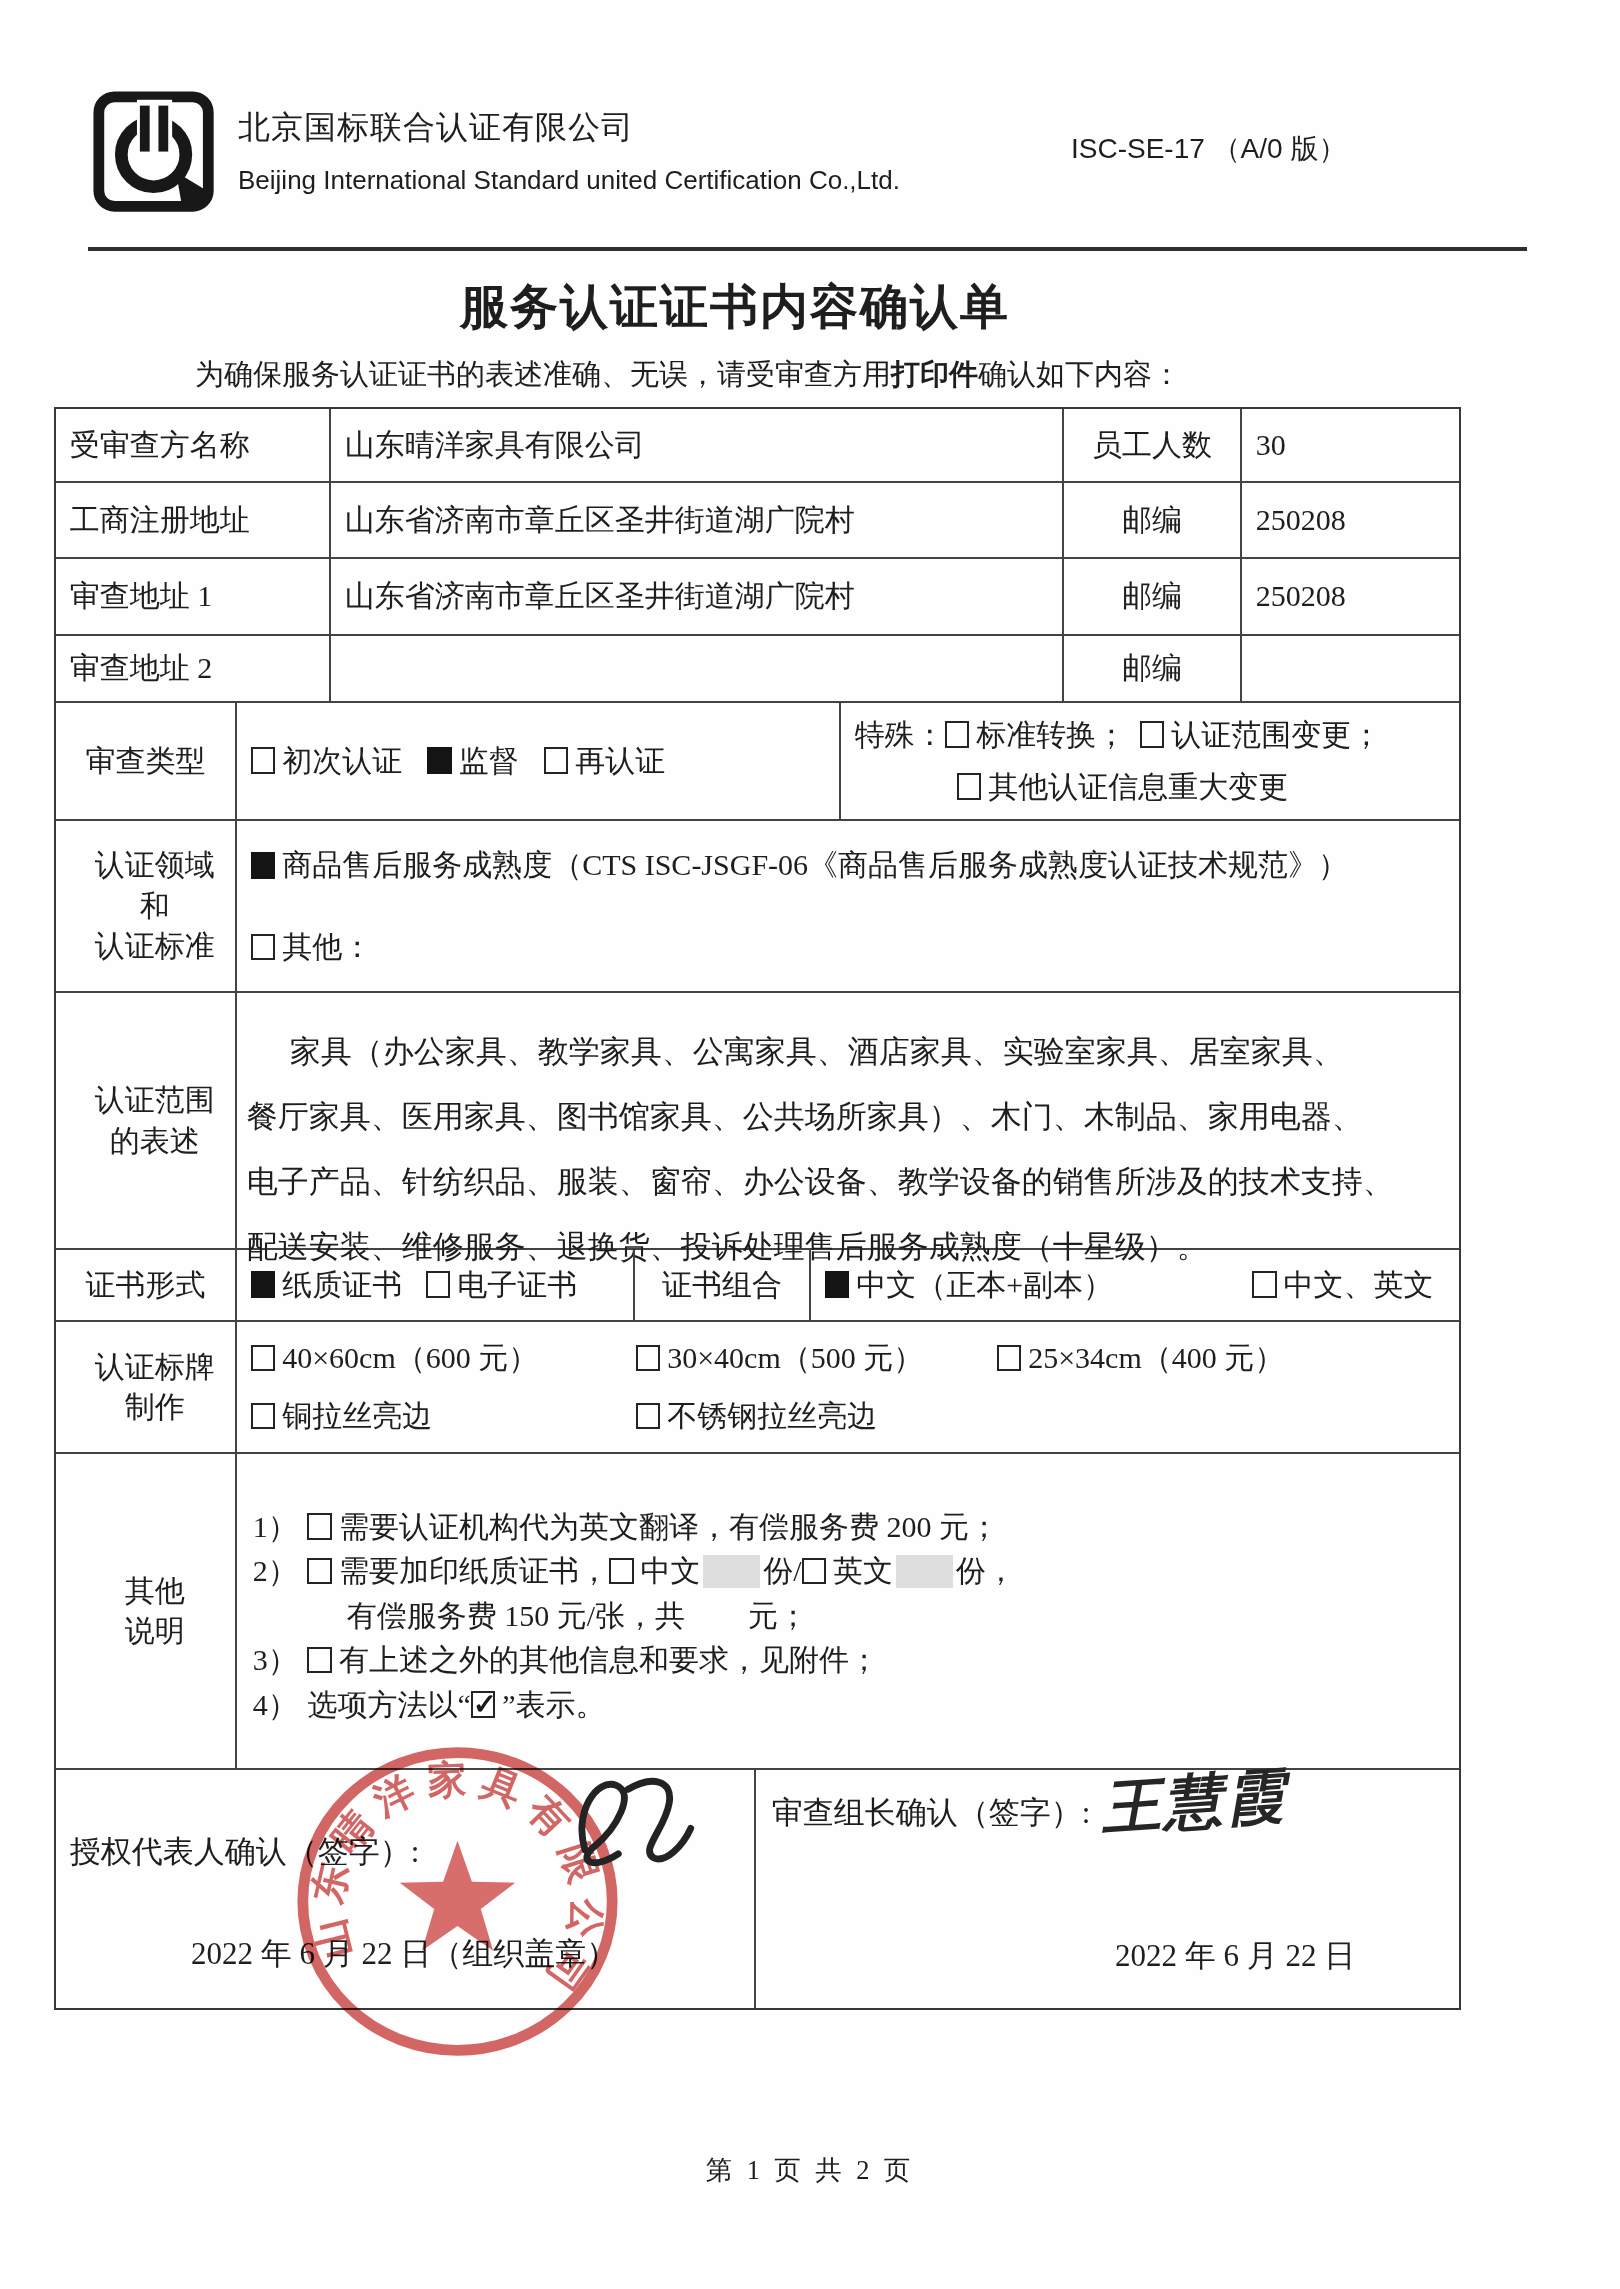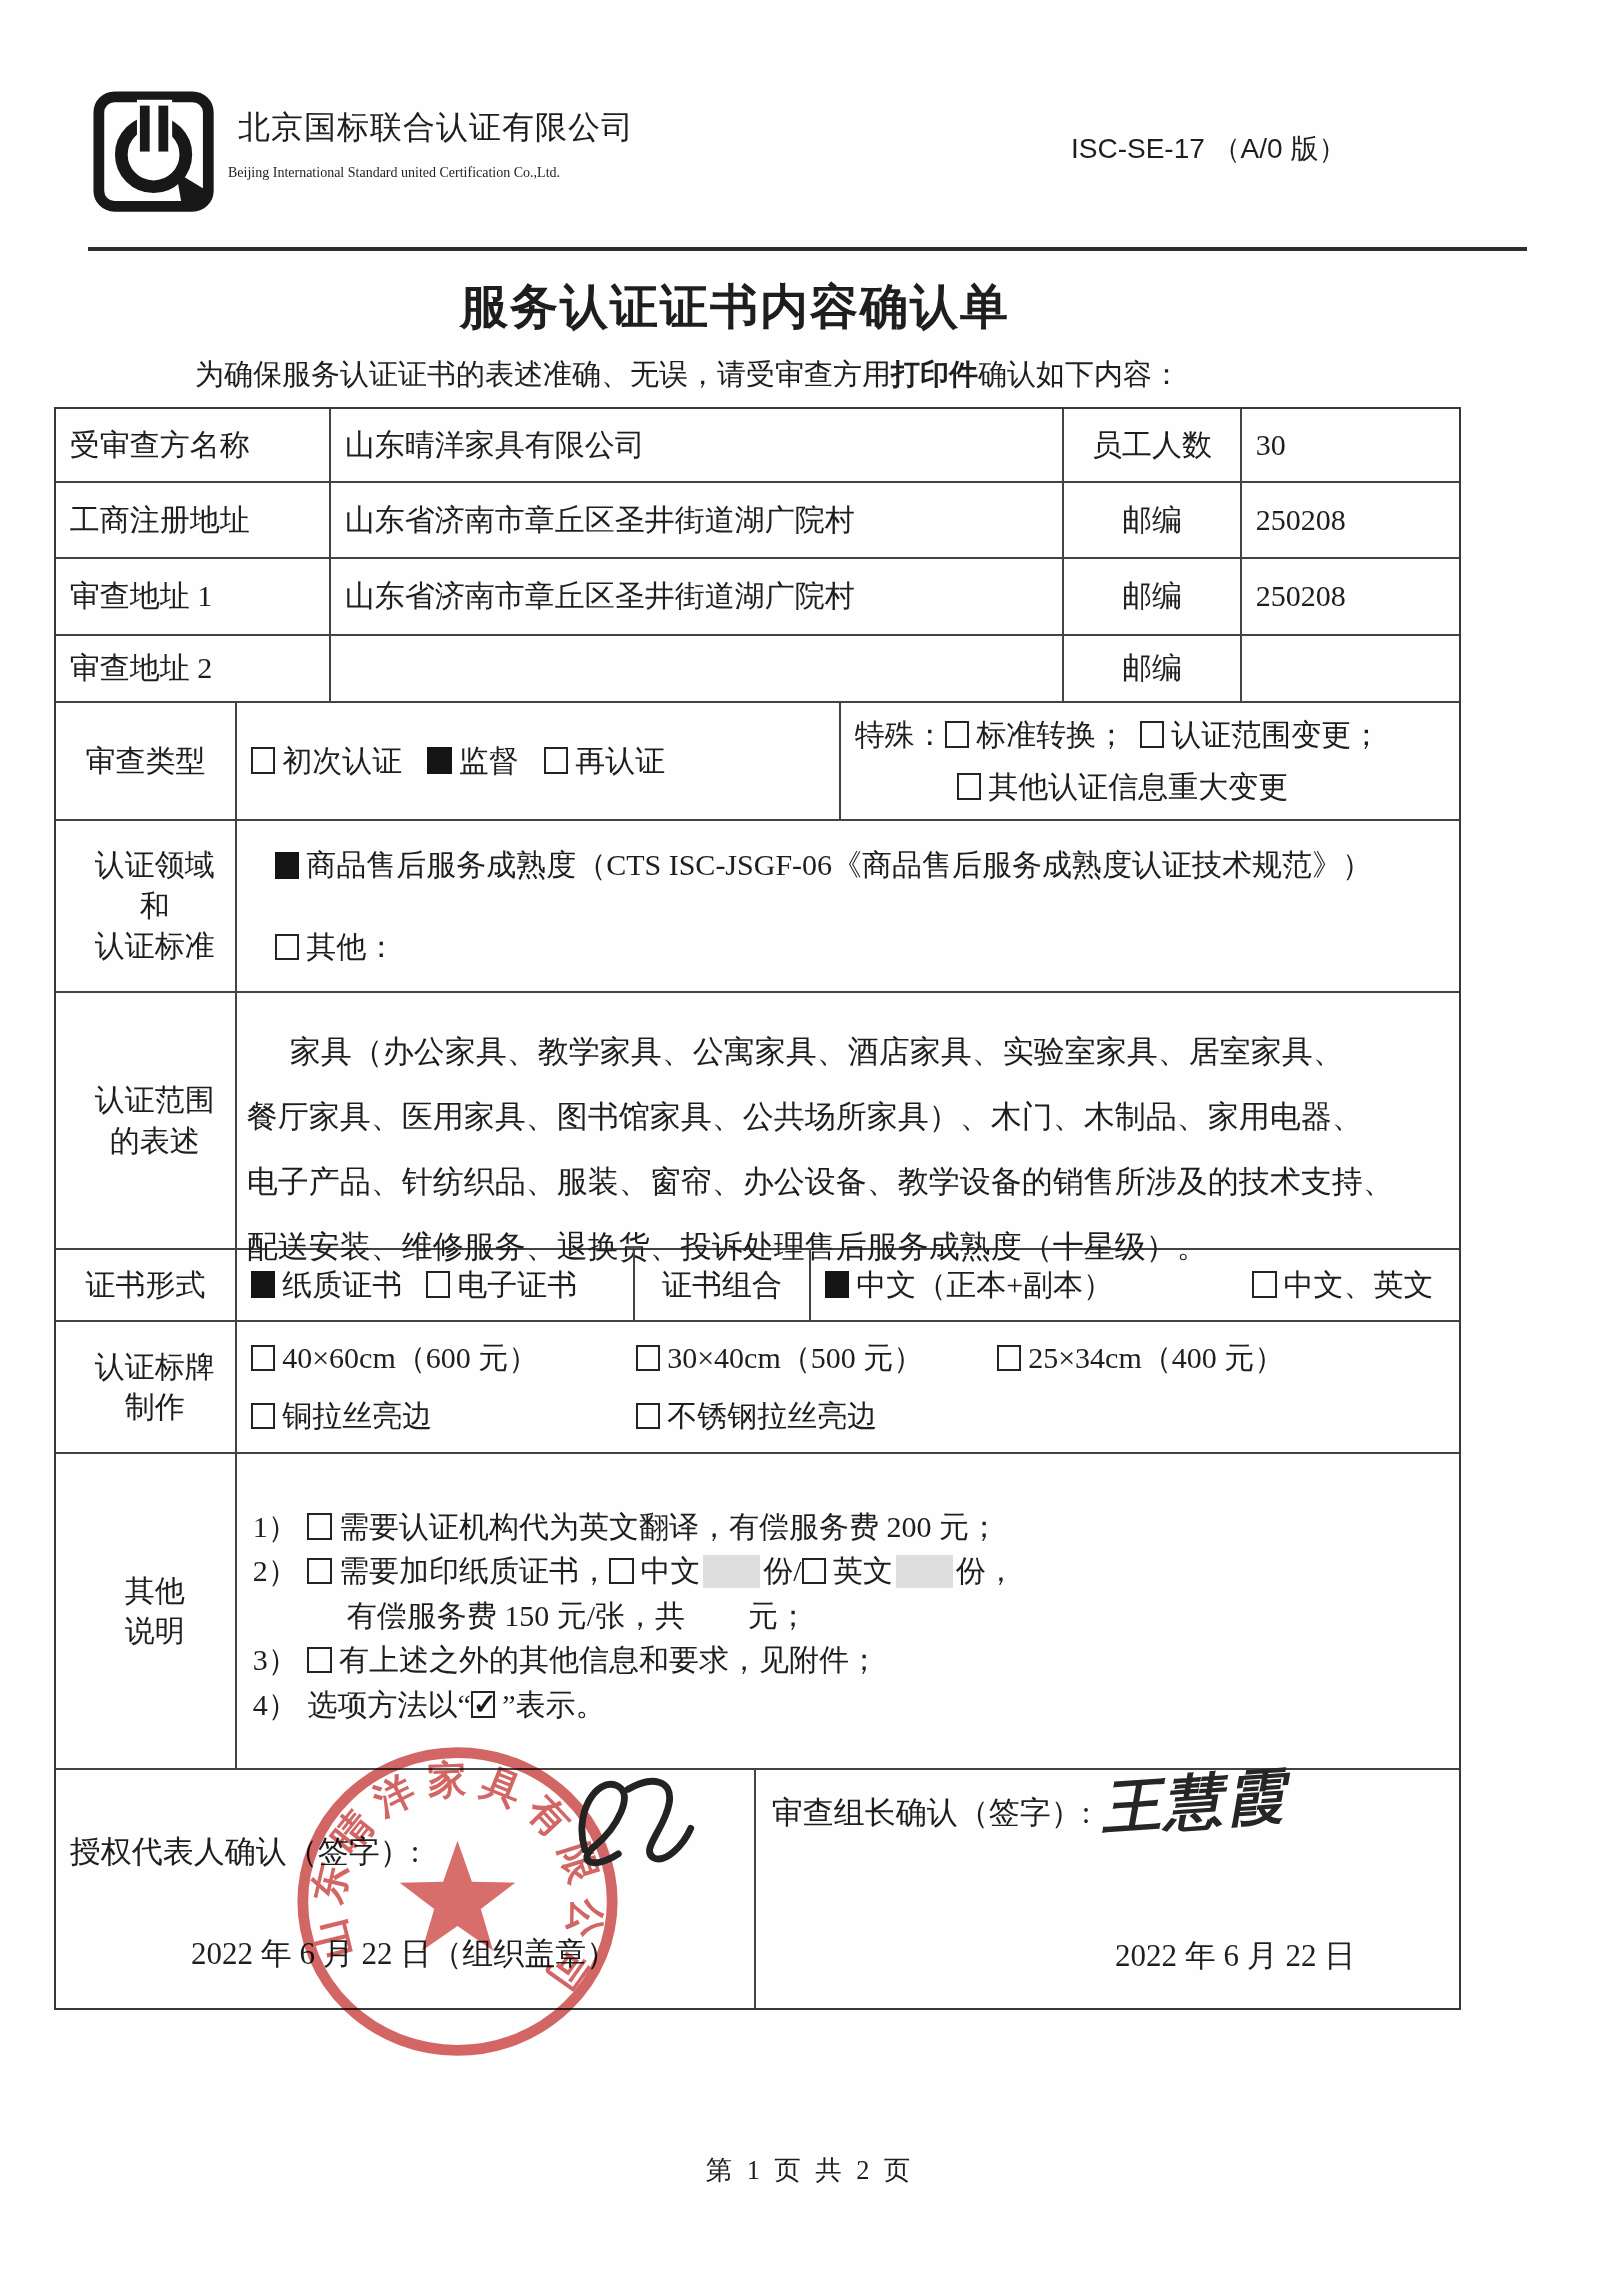--- a/index.html
+++ b/index.html
@@ -2,21 +2,21 @@
 <html><head>
 <meta charset="utf-8">
 <style>
   html,body{margin:0;padding:0;background:#e8e8e8;}
   .page{position:relative;width:1620px;height:2290px;background:#fefefe;margin:0 auto;
         font-family:"Liberation Serif","DejaVu Serif",serif;color:#1e1e1e;overflow:hidden;}
 
   
   .logo{position:absolute;left:92px;top:90px;}
   .co-cn{position:absolute;left:238px;top:106px;font-size:32px;letter-spacing:1px;}
-  .co-en{position:absolute;left:228px;top:165px;font-size:14px;font-family:Liberation Serif, serif;}
+  .co-en{position:absolute;left:238px;top:165px;font-size:26px;font-family:Liberation Sans, sans-serif;}
   .doc-code{position:absolute;left:1071px;top:130px;font-size:28px;font-family:"Liberation Sans",sans-serif;}
   .doc-code .ver{}
   .hr{position:absolute;left:88px;top:247px;width:1439px;height:3.9px;background:#2e2e2e;}
 
   
   .title{position:absolute;left:54px;top:275px;width:1362px;text-align:center;
          font-size:48px;font-weight:bold;letter-spacing:2px;}
   .intro{position:absolute;left:137px;top:355px;width:1372px;font-size:29px;text-indent:2em;}
   .intro b{font-weight:bold;}
 
@@ -49,21 +49,21 @@
   .cb{display:inline-block;width:20.6px;height:22.5px;border:2.9px solid #242424;background:#fff;
       vertical-align:-2.9px;margin-right:6.9px;box-sizing:content-box;flex:none;}
   .cb.filled{background:#141414;border-color:#141414;}
   .cb.checked{position:relative;}
   .cb.checked::after{content:"✓";position:absolute;left:0px;top:-7.8px;font-size:29px;font-weight:bold;color:#191919;}
 
   .optrow{display:flex;align-items:center;gap:25px;}
   .special .line{display:block;margin:5.9px 0;}
   .special .line2{margin-left:102px;}
 
-  .fieldlines{gap:41px;padding-left:13.7px;margin-left:24px;}
+  .fieldlines{gap:41px;padding-left:13.7px;}
   .fieldlines .line{display:flex;align-items:center;}
 
   .scopebody{display:block;padding:25.5px 9.8px 0 9.8px;font-size:31px;line-height:65px;}
   .scopebody .sl{white-space:nowrap;}
   .scopebody .sl.first{text-indent:43px;}
 
   .combos{justify-content:space-between;padding-right:25.5px;}
 
   .plaq .line{display:flex;align-items:center;margin:8.8px 0;}
   .plaq .o1{width:385px;}

